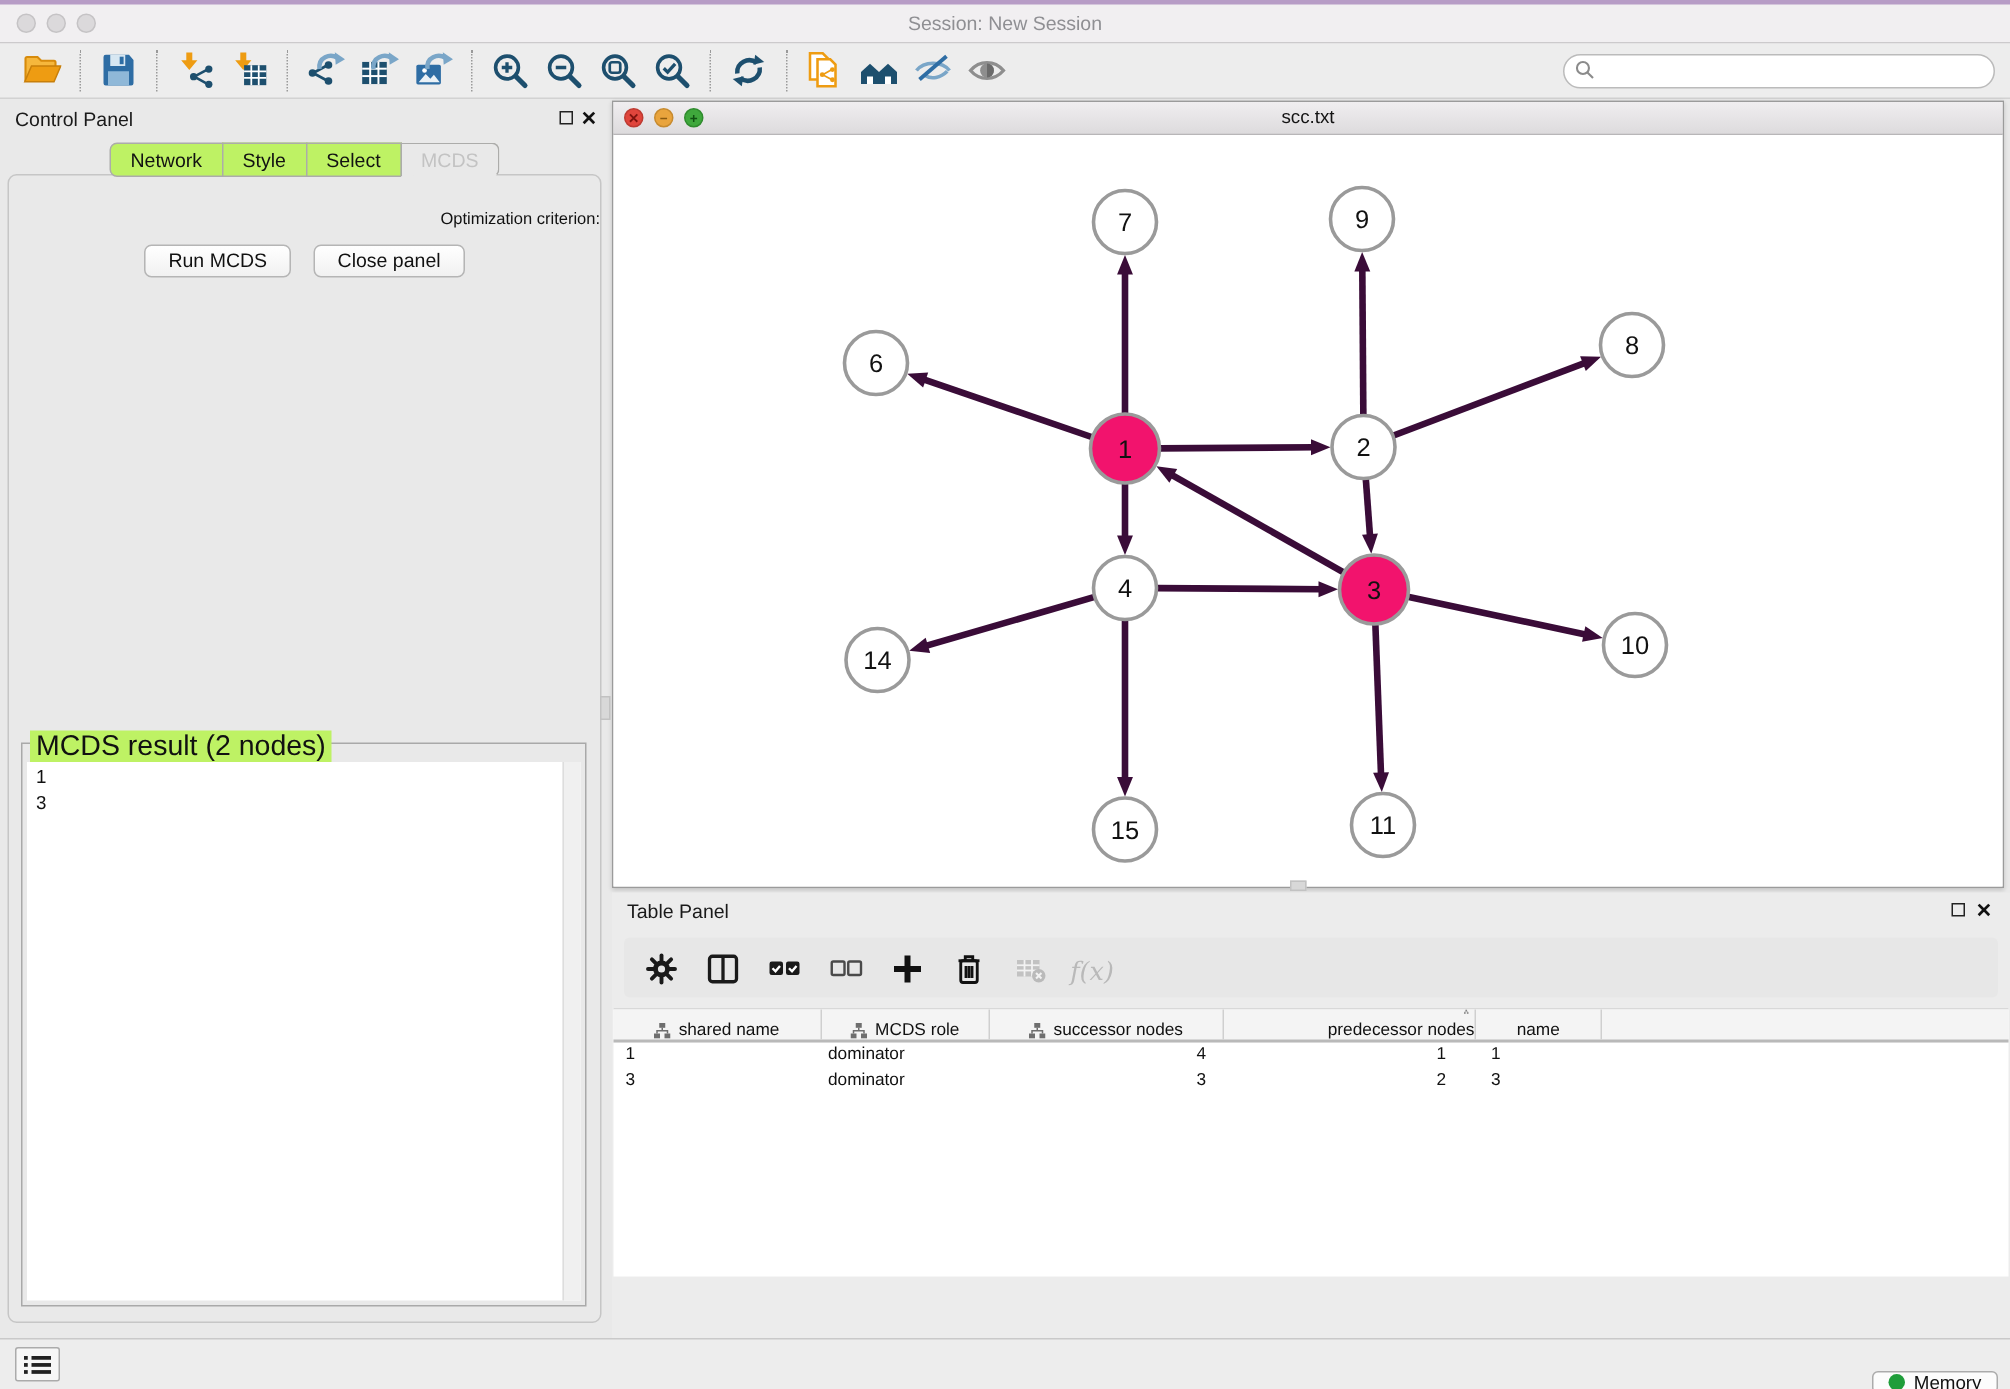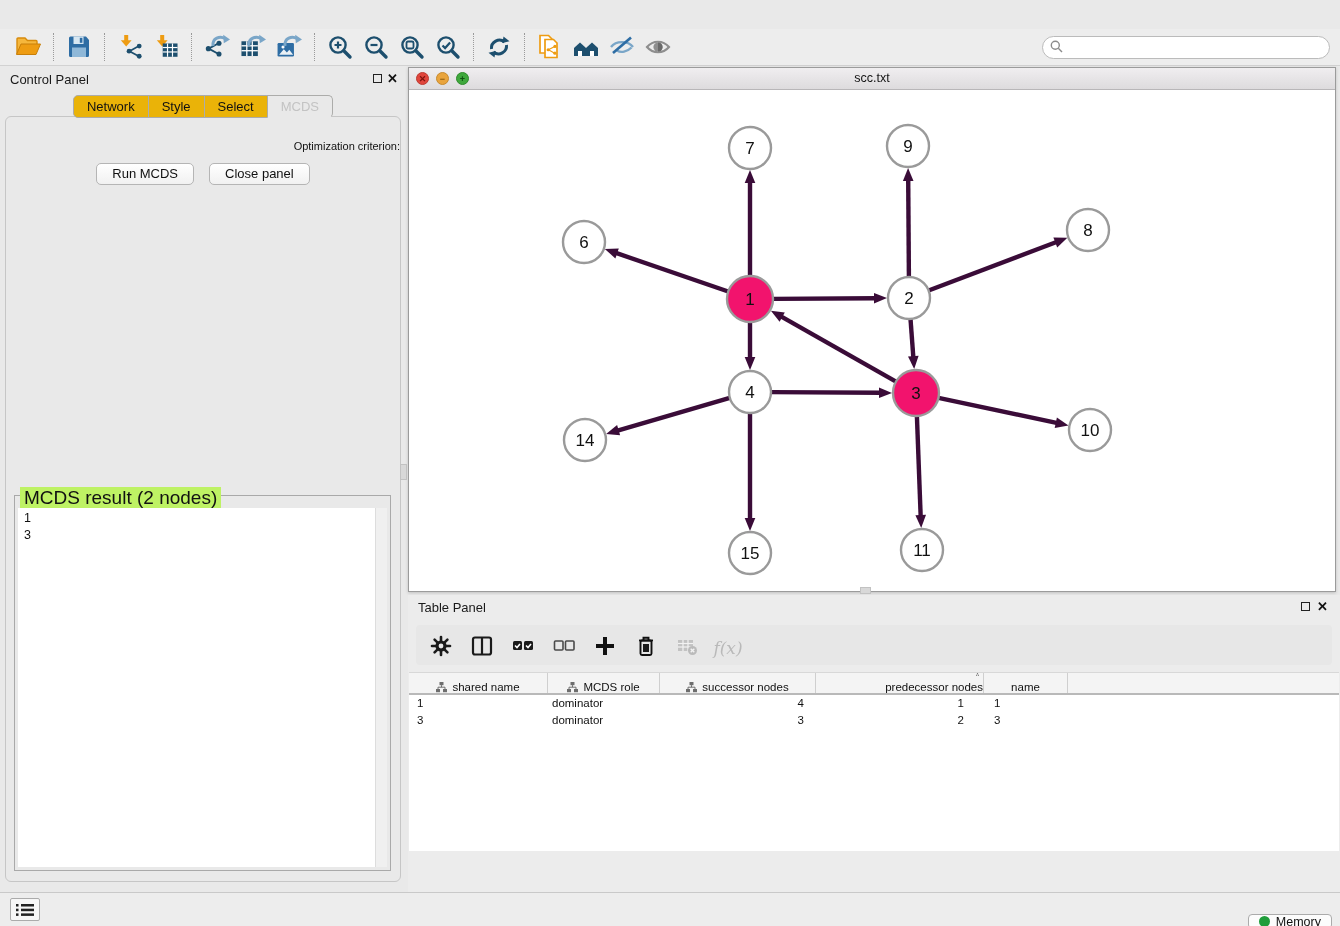--- a/index.html
+++ b/index.html
@@ -28,21 +28,21 @@
   
   .control-panel{position:absolute;left:0;top:67px;width:406px;height:823px;background:#E9E9E9;}
   .panel-head{position:relative;height:26px;}
   .panel-head .ptitle{position:absolute;left:10px;top:5px;font-size:13px;color:#1A1A1A;}
   .float-ic{position:absolute;top:7px;width:9px;height:9px;border:1.4px solid #222;box-sizing:border-box;}
   .close-ic{position:absolute;top:4px;font-size:13px;font-weight:bold;color:#111;line-height:16px;}
   .cp-float{right:24px;} .cp-close{right:8px;}
 
   .tabs-row{position:absolute;left:0;right:0;display:flex;justify-content:center;z-index:2;}
   .cp-tabs{top:28px;}
-  .tab{height:21px;line-height:21px;padding:0 13px;font-size:13px;background:#eab308;color:#121212;
+  .tab{height:21px;line-height:21px;padding:0 13px;font-size:13px;background:#bef264;color:#121212;
        border:1px solid #ACACAA;margin-left:-1px;cursor:default;}
   .tab:first-child{border-radius:5px 0 0 5px;margin-left:0;}
   .tab:last-child{border-radius:0 5px 5px 0;}
   .tab.active{background:#E9E9E9;color:#C3C3C3;border-bottom-color:#E9E9E9;}
   .bt-tabs .tab.active{background:#E4E2E0;color:#C6C4C2;border-bottom-color:#ACACAA;}
 
   .cp-content{position:absolute;left:5px;right:5px;top:49px;bottom:8px;background:#E9E9E9;
               border:1px solid #C6C6C6;border-radius:6px;}
   .opt-label{text-align:right;margin-top:23px;font-size:11px;}
   .dropdown{position:relative;width:310px;height:24px;margin:9px auto 0;background:#FFF;
@@ -99,20 +99,28 @@
             border-radius:2px;display:flex;align-items:center;justify-content:center;box-sizing:border-box;}
   .mem-btn{position:absolute;right:8px;top:21px;height:15px;background:#FCFCFC;border:1px solid #ABABAB;border-radius:4px;
            display:flex;align-items:center;gap:6px;padding:0 10px;box-sizing:border-box;font-size:12.5px;}
   .mem-dot{width:11px;height:11px;border-radius:50%;background:#1F9D3A;}
 </style>
 </head>
 <body>
 
 <div class="app">
 
+  <div class="titlebar">
+    <div class="lights">
+      <div class="light"></div>
+      <div class="light"></div>
+      <div class="light"></div>
+    </div>
+    <div class="wtitle">Session: New Session</div>
+  </div>
 
   <div class="toolbar">
     <div class="tbicons">
         <div class="tbtn">
           <svg width="26" height="26" viewBox="0 0 26 26">
             <path d="M2 20 V5 a1 1 0 0 1 1 -1 h7 l2.5 2.5 H21 a1 1 0 0 1 1 1 V10" fill="#F6B73C" stroke="#D78B0C" stroke-width="1.4"></path>
             <path d="M1.5 20.5 L6 10 h19.5 L21 20.5 z" fill="#EE9C12" stroke="#C87F0A"></path>
           </svg>
         </div>
         <div class="sep"></div>

